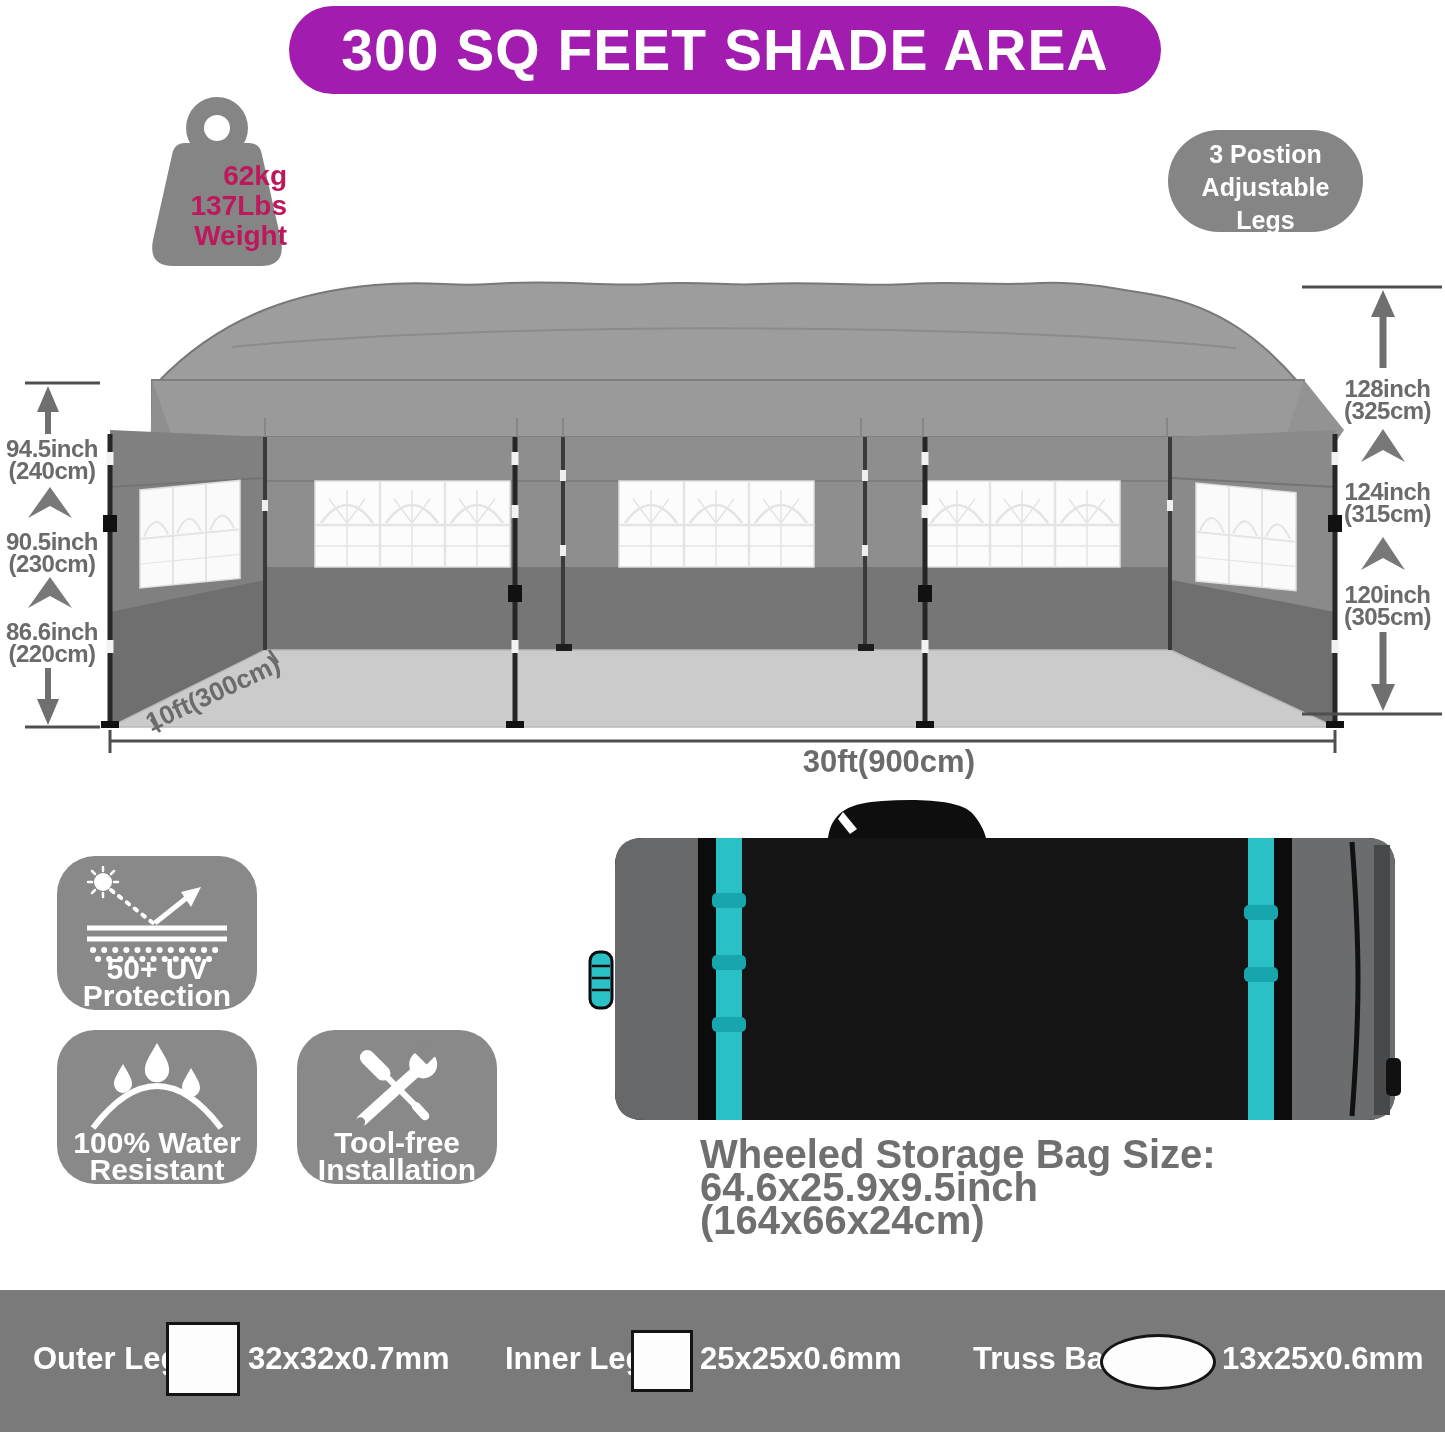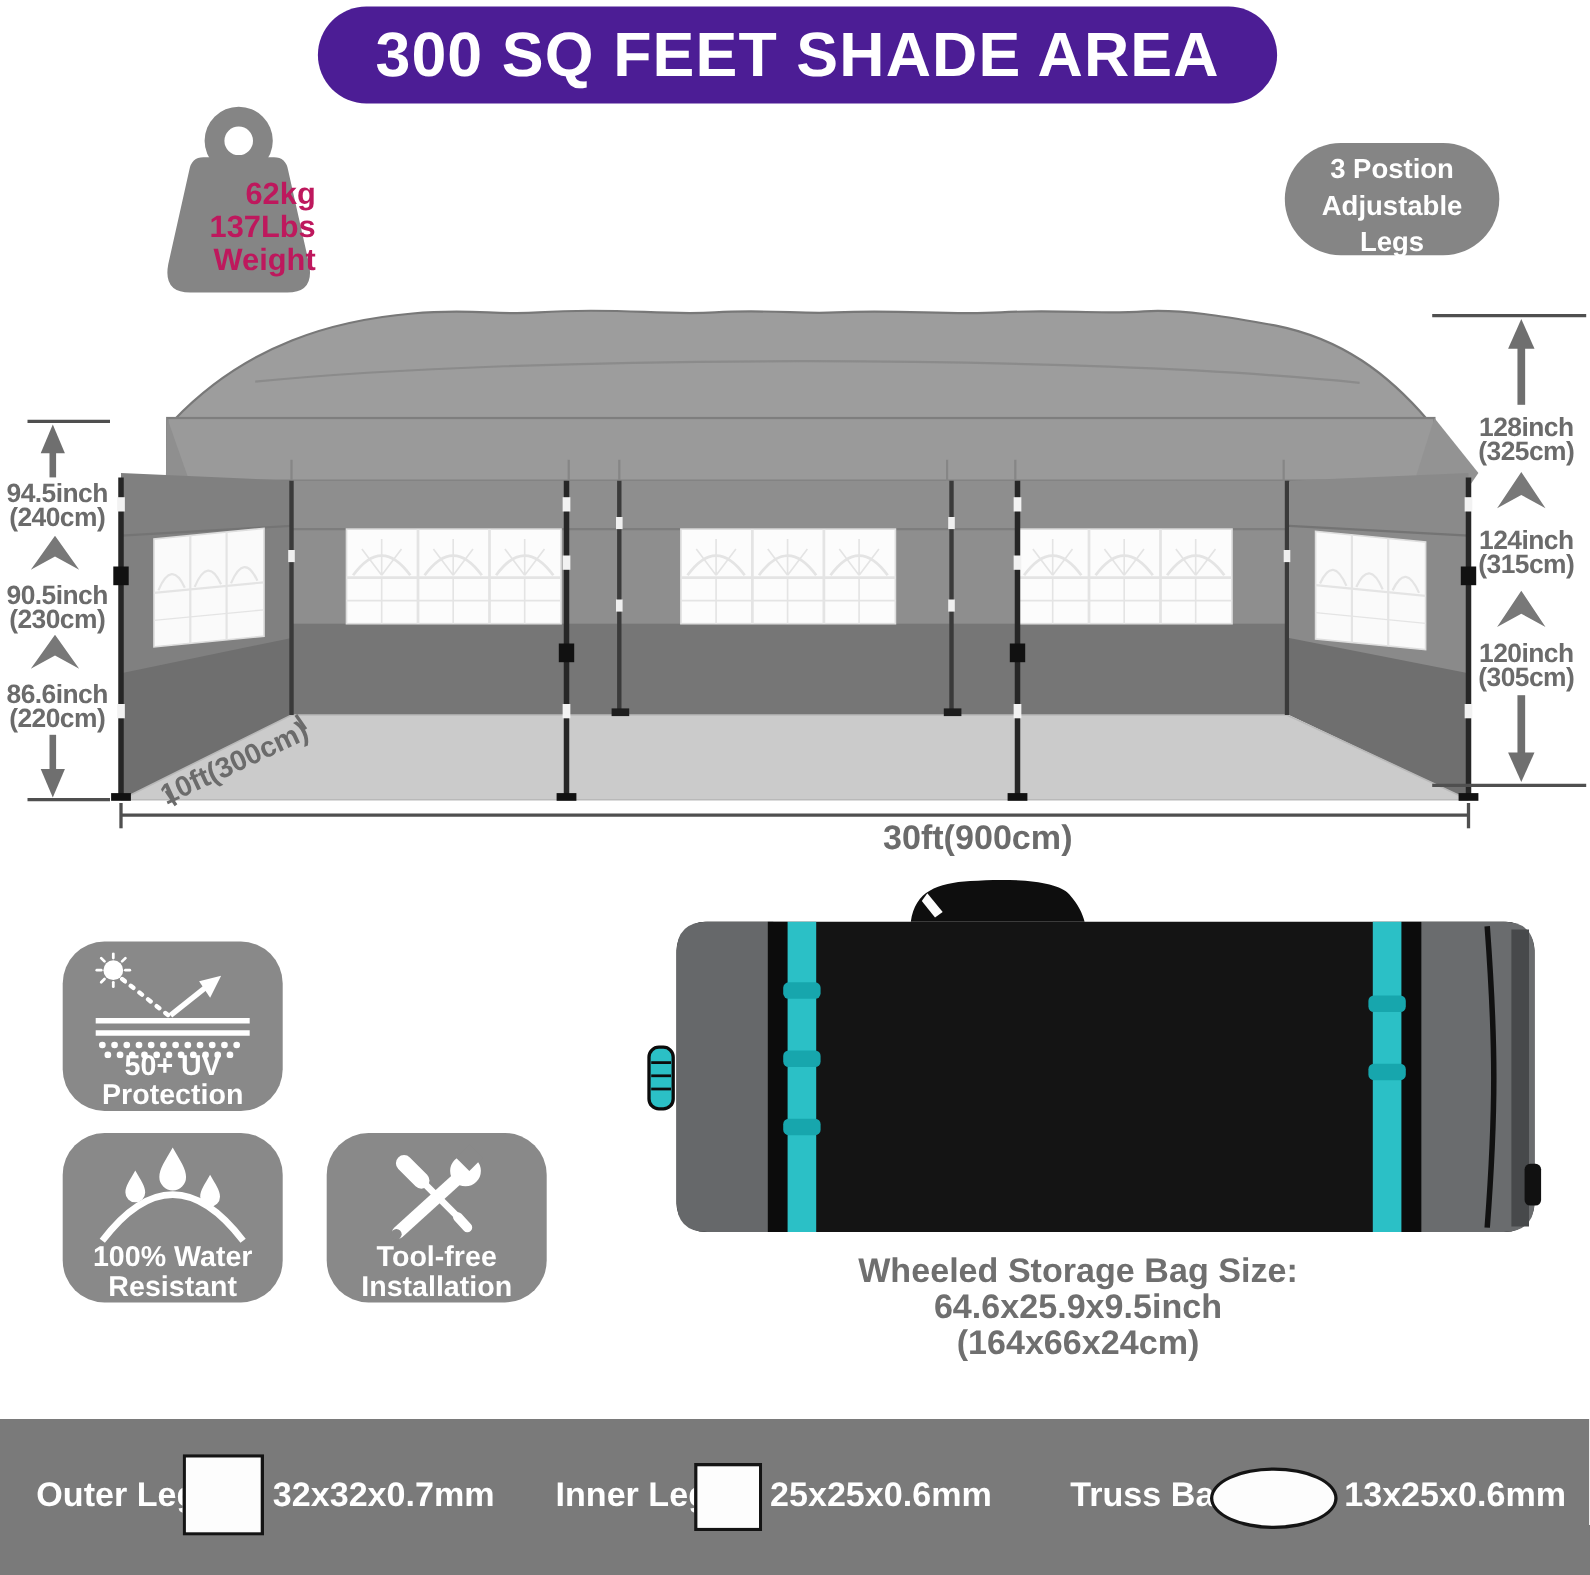--- a/index.html
+++ b/index.html
@@ -1,20 +1,20 @@
 <!DOCTYPE html>
 <html><head>
 <meta charset="utf-8">
 <style>
   html,body{margin:0;padding:0;background:#ffffff;}
   #page{position:relative;width:1445px;height:1432px;background:#ffffff;overflow:hidden;
         font-family:"Liberation Sans", sans-serif;}
   .abs{position:absolute;}
   
-  #banner{left:289px;top:6px;width:872px;height:88px;background:#4c1d95;border-radius:44px;
+  #banner{left:289px;top:6px;width:872px;height:88px;background:#a21caf;border-radius:44px;
           display:flex;align-items:center;justify-content:center;color:#fff;font-weight:bold;
           font-size:57px;letter-spacing:1px;text-align:center;}
   
   #weight-text{left:147px;top:161px;width:140px;text-align:right;color:#be185d;font-weight:bold;
                font-size:28px;line-height:30px;}
   #legs-badge{left:1168px;top:130px;width:195px;height:102px;background:#858585;border-radius:51px;}
   #legs-text{left:1168px;top:138px;width:195px;text-align:center;color:#fff;font-weight:bold;
              font-size:25px;line-height:33px;}
   
   .dimlabel{color:#6b6b6b;font-weight:bold;font-size:24px;line-height:22px;text-align:center;
@@ -22,24 +22,24 @@
   .dimL{left:-3px;width:110px;}
   .dimR{left:1330px;width:115px;}
   #width-label{left:475px;top:744px;width:500px;text-align:right;color:#6b6b6b;font-weight:bold;
                font-size:31px;}
   #depth-label{left:108px;top:678px;width:210px;text-align:center;color:#6b6b6b;font-weight:bold;
                font-size:26px;transform:rotate(-25deg);}
   
   .feature{width:200px;height:154px;background:#898989;border-radius:38px;}
   .ficon{position:absolute;left:20px;top:10px;}
   .ftxt{position:absolute;top:99px;left:0;right:0;text-align:center;color:#fff;font-weight:bold;
-        font-size:26px;line-height:27px;}
-  
-  #bag-caption{left:700px;top:1138px;width:560px;text-align:center;color:#6f6f6f;font-weight:bold;
-               font-size:31px;line-height:33px;}
+        font-size:30px;line-height:27px;}
+  
+  #bag-caption{left:700px;top:1138px;width:560px;text-align:left;color:#6f6f6f;font-weight:bold;
+               font-size:40px;line-height:33px;}
   
   #specbar{left:0;top:1290px;width:1445px;height:142px;background:#7a7a7a;}
   .spec-text{position:absolute;color:#fff;font-weight:bold;font-size:31px;top:1341px;white-space:nowrap;}
   #outer-leg-square{left:166px;top:1322px;width:68px;height:68px;background:#fdfdfd;border:3px solid #141414;}
   #inner-leg-square{left:631px;top:1330px;width:56px;height:56px;background:#fdfdfd;border:3px solid #141414;}
   #truss-ellipse{left:1100px;top:1334px;width:110px;height:50px;background:#fdfdfd;border:3px solid #141414;
                  border-radius:50%;}
 </style>
 </head>
 <body>

